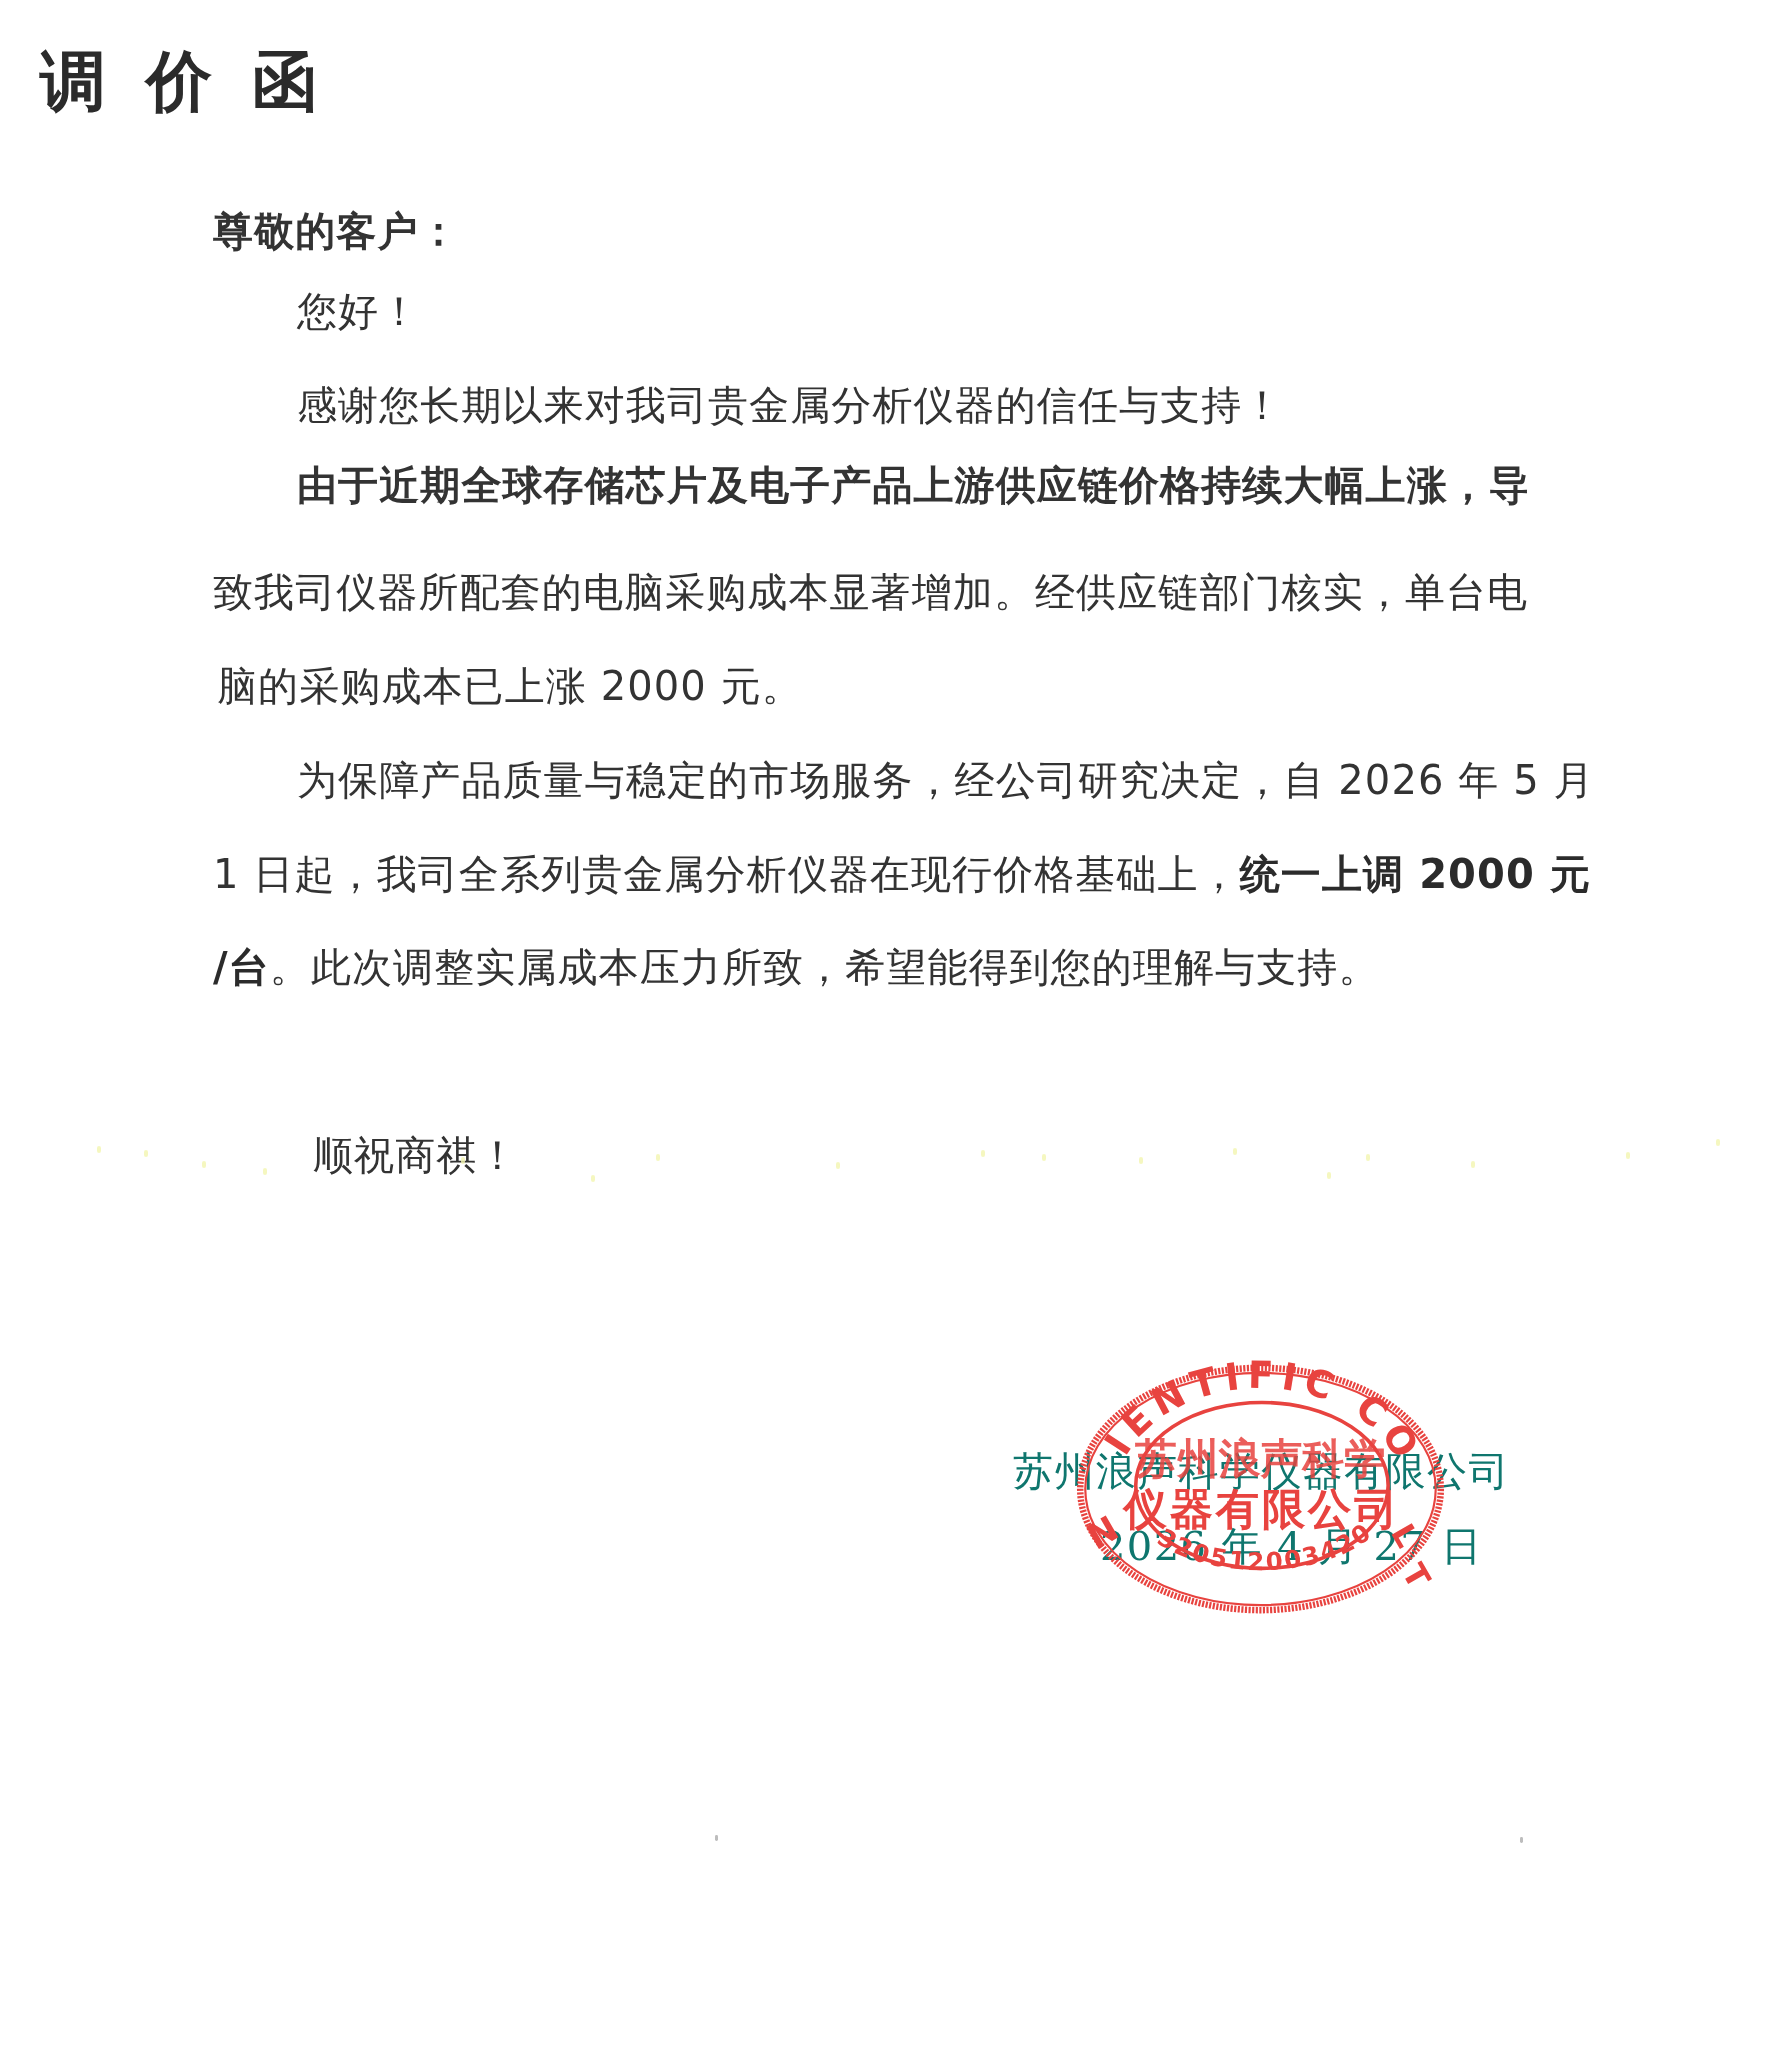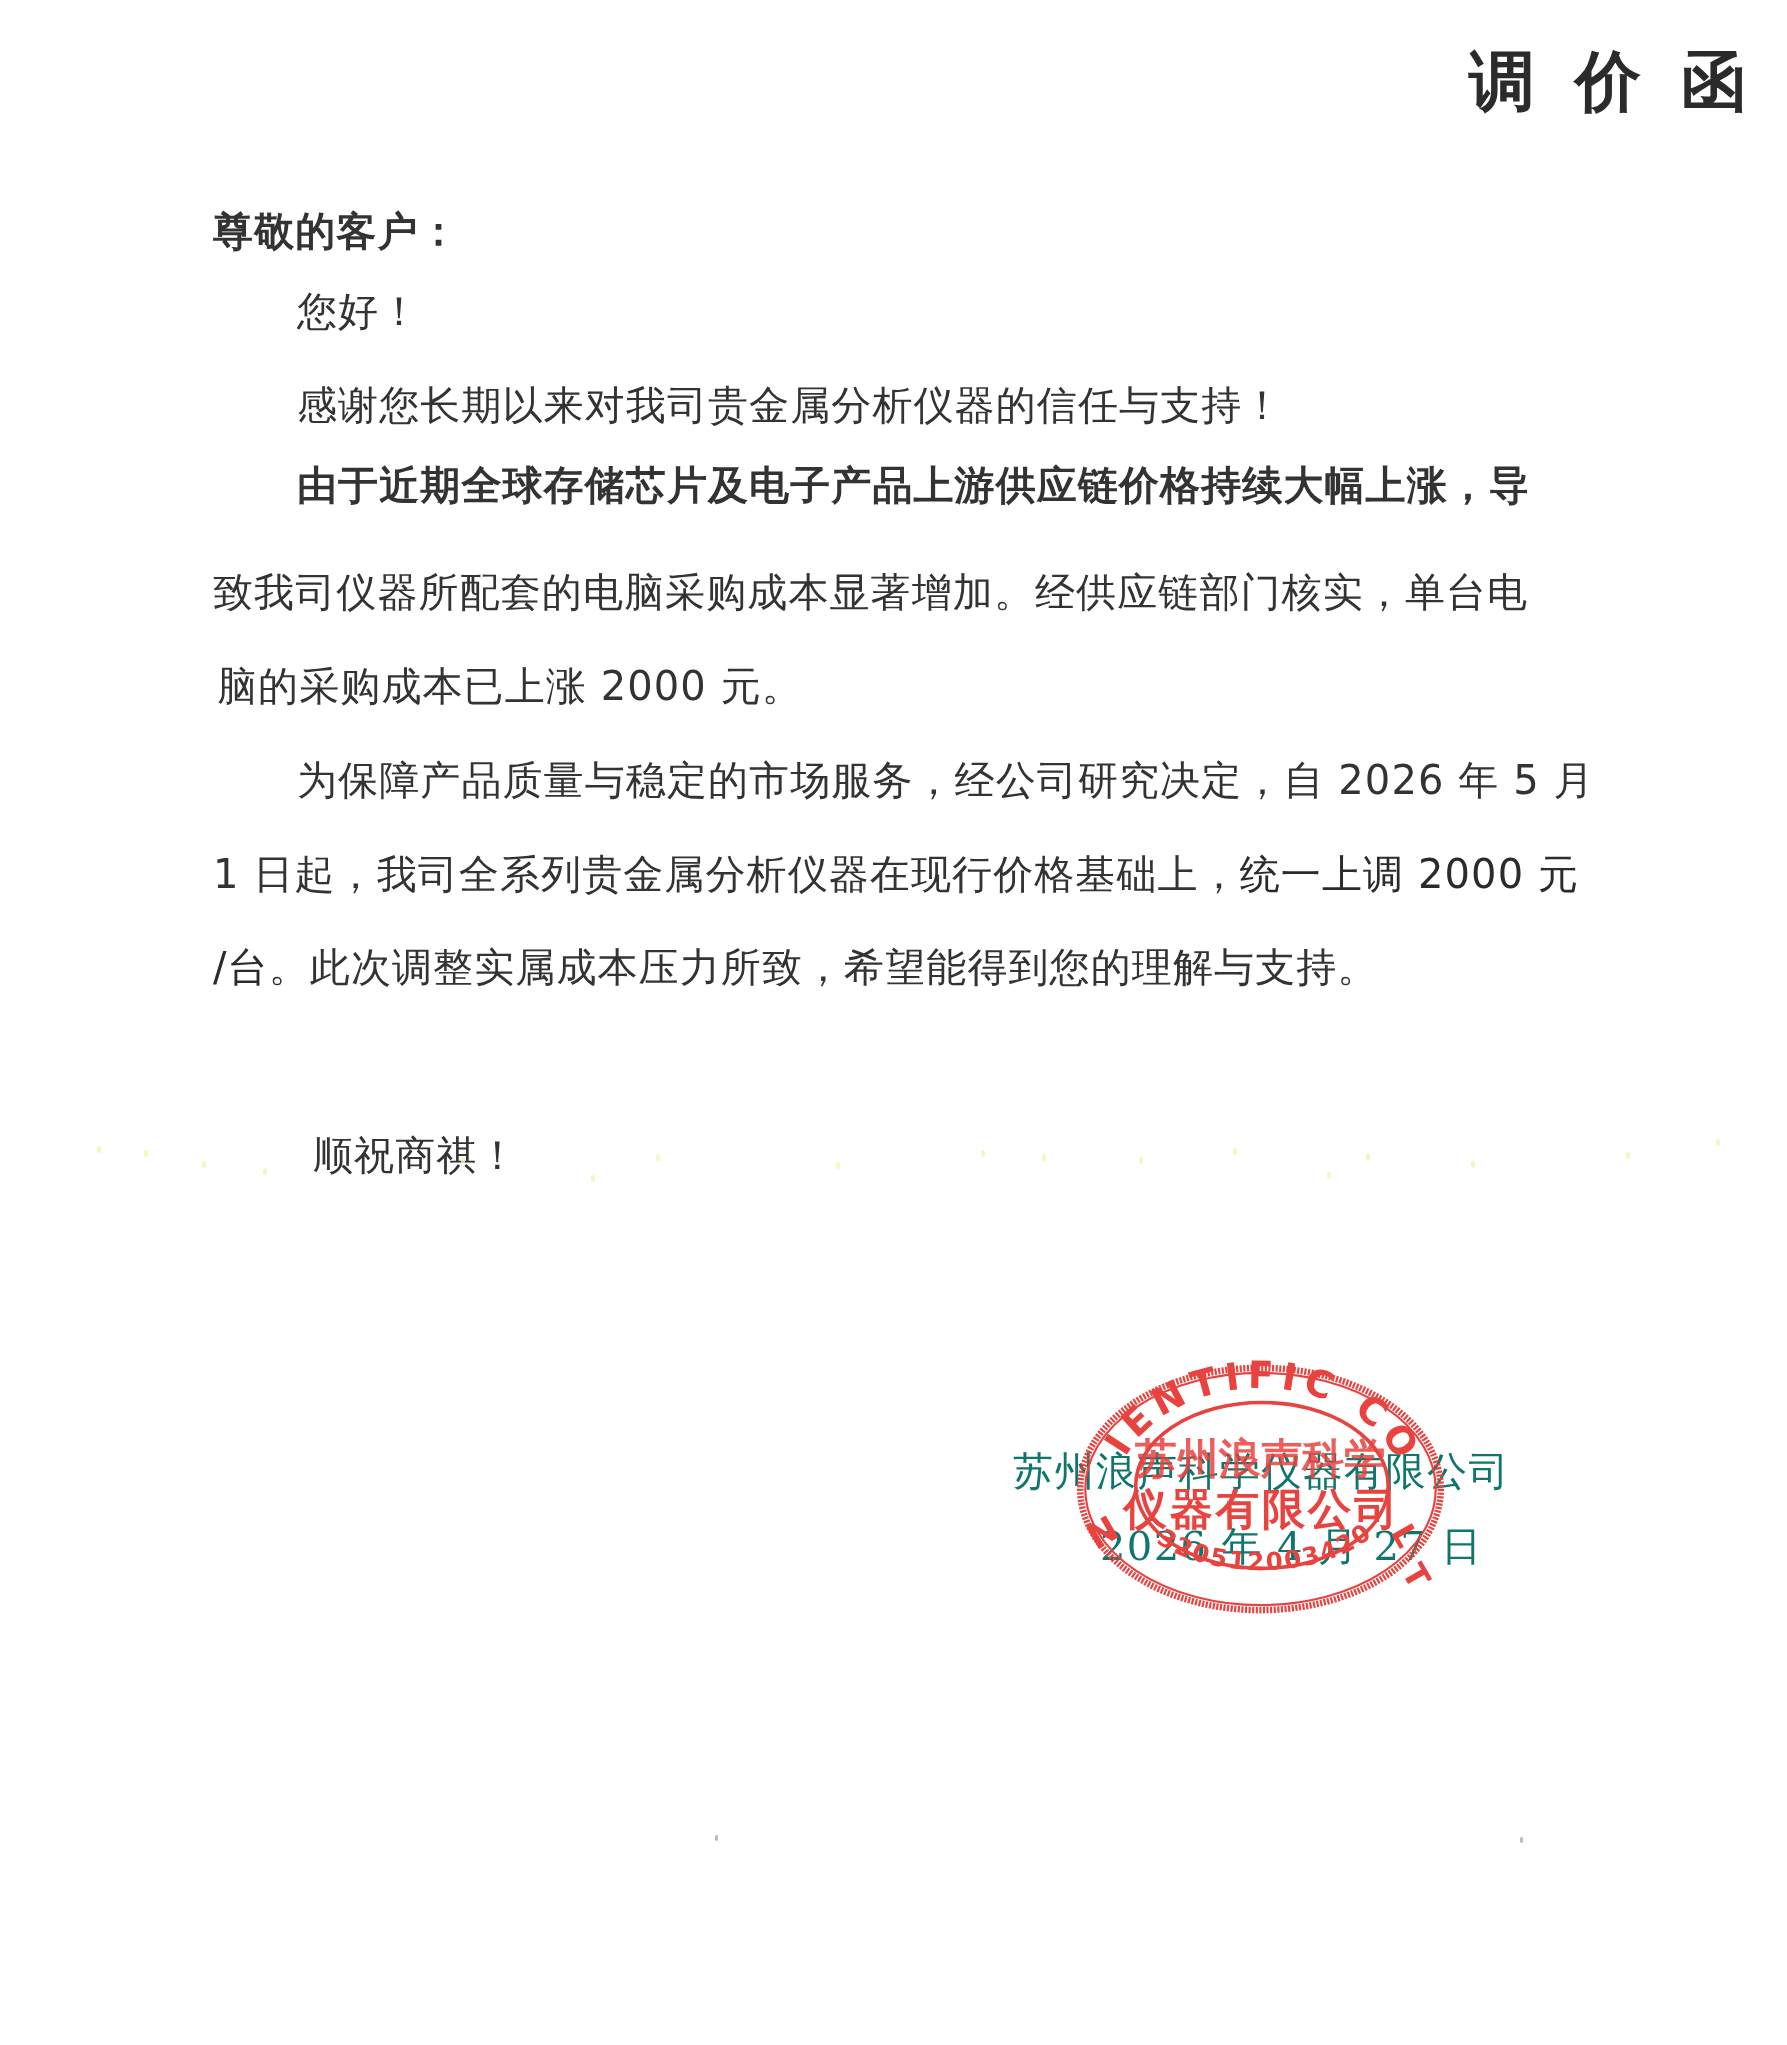--- a/index.html
+++ b/index.html
@@ -20,38 +20,38 @@
       left: 0; top: 0;
       width: 1787px;
       height: 2046px;
       background: #ffffff;
     }
     .title {
       position: absolute;
       left: 0;
       top: 37px;
       width: 1787px;
-      text-align: right;
+      text-align: left;
       font-size: 66px;
       font-weight: bold;
       letter-spacing: 40px;
       color: #2b2b2b;
       font-family: "DejaVu Sans", sans-serif;
       text-indent: 40px;
     }
     .line {
       position: absolute;
       font-size: 40px;
       line-height: 50px;
       white-space: nowrap;
       color: #333333;
       letter-spacing: 1.1px;
     }
     .line b {
-      font-weight: normal;
+      font-weight: bold;
       color: #2b2b2b;
       text-align: right;
     }
     .sig {
       position: absolute;
       font-size: 40px;
       line-height: 50px;
       white-space: nowrap;
       color: #0f766e;
       font-family: "DejaVu Serif", serif;

